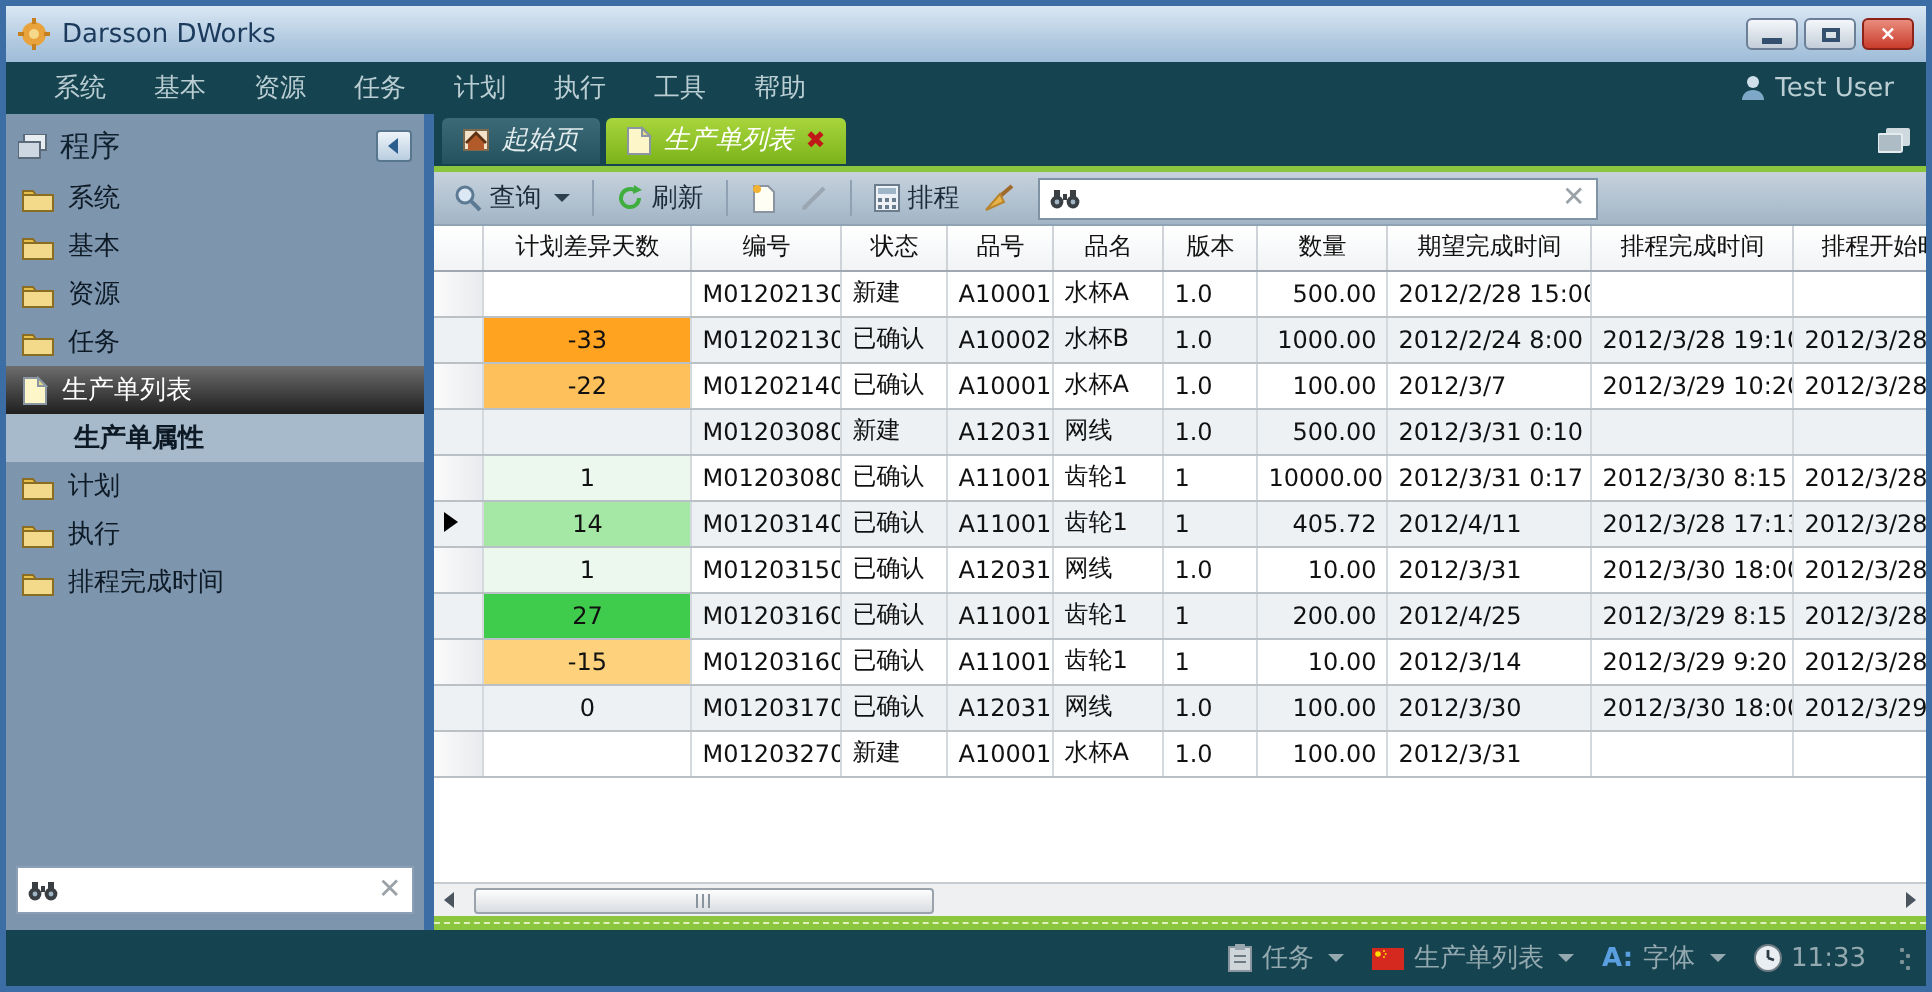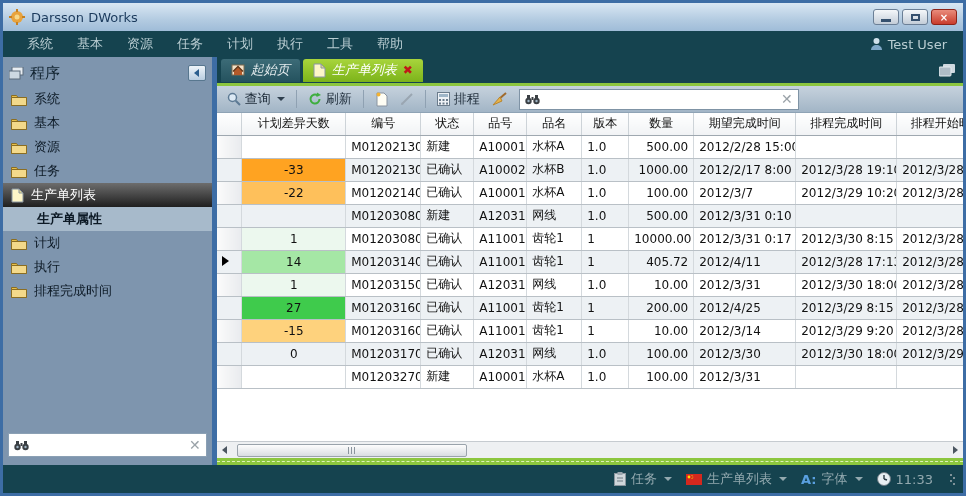--- a/index.html
+++ b/index.html
@@ -443,21 +443,21 @@
               </tr>
               <tr class="stripe">
                 <td class="rowhead"></td>
                 <td class="c-center" style="background-color: rgb(255, 163, 33);">-33</td>
                 <td>M012021302</td>
                 <td>已确认</td>
                 <td>A10002</td>
                 <td>水杯B</td>
                 <td>1.0</td>
                 <td class="c-right">1000.00</td>
-                <td>2012/2/17 8:00</td>
+                <td>2012/2/24 8:00</td>
                 <td>2012/3/28 19:10</td>
                 <td>2012/3/28 10:52</td>
                 <td></td>
               </tr>
               <tr>
                 <td class="rowhead"></td>
                 <td class="c-center" style="background-color: rgb(254, 192, 91);">-22</td>
                 <td>M012021401</td>
                 <td>已确认</td>
                 <td>A10001</td>

